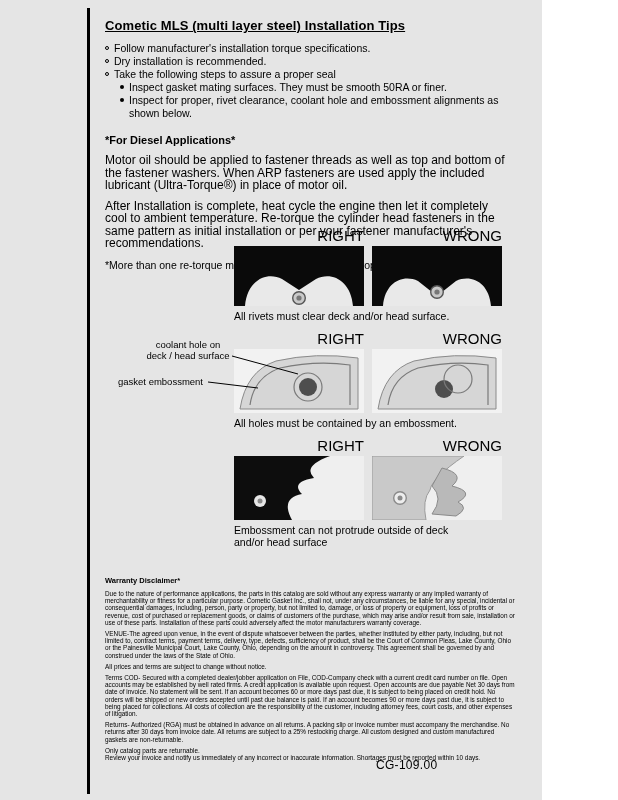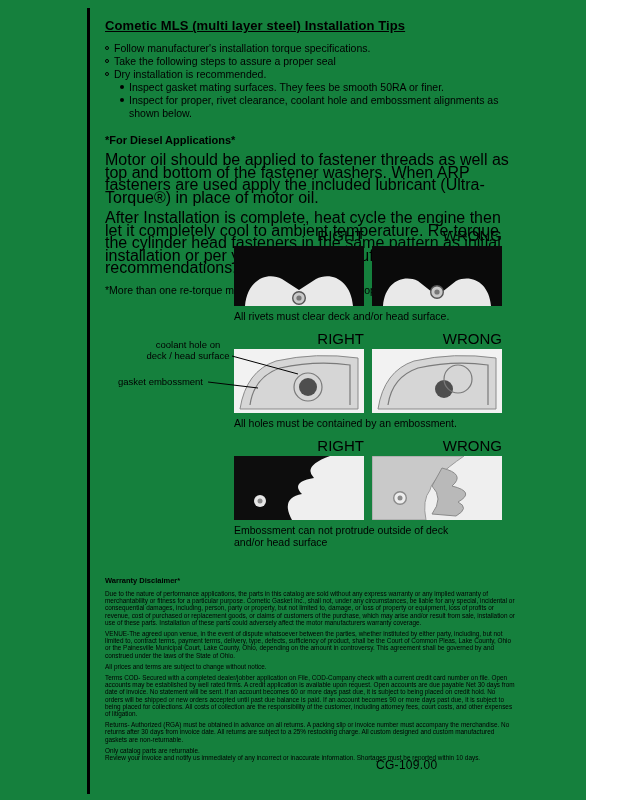--- a/index.html
+++ b/index.html
@@ -2,34 +2,34 @@
 <html><head>
 <meta charset="utf-8">
 <style>
   * { margin:0; padding:0; box-sizing:border-box; }
   html,body { background:#ffffff; }
   body {
     width:618px; height:800px;
     font-family:"Liberation Sans", sans-serif;
     color:#000;
   }
-  .page { position:relative; width:586px; height:800px; background:#15803d; overflow:hidden; }
+  .page { position:relative; width:542px; height:800px; background:#e5e5e5; overflow:hidden; }
   .vline { position:absolute; left:87px; top:8px; width:3px; height:786px; background:#000; }
 
   .content { position:absolute; left:105px; top:18px; width:414px; }
   .title { font-size:13px; font-weight:bold; text-decoration:underline; margin-bottom:9px; letter-spacing:.1px; }
 
   .bullet { font-size:10.5px; line-height:13px; display:flex; }
   .marker { flex:0 0 auto; width:4px; height:4px; border-radius:50%; margin:4px 5px 0 0; }
   .marker.ring { border:1px solid #000; }
   .marker.dot  { background:#000; }
   .sub { margin-left:15px; }
 
   .diesel-heading { font-size:11px; font-weight:bold; margin-top:14px; }
-  .para { font-size:16px; line-height:12.5px; margin-top:8px; width:404px; }
+  .para { font-size:12px; line-height:12.5px; margin-top:8px; width:404px; }
   .note { font-size:10.5px; line-height:12.5px; margin-top:9px; }
 
   .diagrams { position:absolute; left:234px; top:228px; width:268px; }
   .rw-row { display:flex; gap:8px; }
   .rw-row span { flex:0 0 130px; text-align:right; font-size:15px; line-height:16px; }
   .panel-row { display:flex; gap:8px; margin-top:2px; }
   .panel-row svg { display:block; }
   .caption { font-size:10.5px; line-height:12px; margin-top:4px; }
   .caption + .rw-row { margin-top:9px; }
   .cap3 { margin-top:4px; }
@@ -55,29 +55,29 @@
   <div class="content">
     <div class="title">Cometic MLS (multi layer steel) Installation Tips</div>
 
     <div>
       <div class="bullet">
         <span class="marker ring"></span>
         <span>Follow manufacturer's installation torque specifications.</span>
       </div>
       <div class="bullet">
         <span class="marker ring"></span>
-        <span>Take the following steps to assure a proper seal</span>
+        <span>Dry installation is recommended.</span>
       </div>
       <div class="bullet">
         <span class="marker ring"></span>
-        <span>Dry installation is recommended.</span>
+        <span>Take the following steps to assure a proper seal</span>
       </div>
       <div class="bullet sub">
         <span class="marker dot"></span>
-        <span>Inspect gasket mating surfaces.  They fees be smooth 50RA or finer.</span>
+        <span>Inspect gasket mating surfaces.  They must be smooth 50RA or finer.</span>
       </div>
       <div class="bullet sub">
         <span class="marker dot"></span>
         <span>Inspect for proper, rivet clearance, coolant hole and embossment alignments as shown below.</span>
       </div>
     </div>
 
     <div class="diesel-heading">*For Diesel Applications*</div>
     <div class="para">Motor oil should be applied to fastener threads as well as top and bottom of the fastener washers. When ARP fasteners are used apply the included lubricant (Ultra-Torque®) in place of motor oil.</div>
     <div class="para">After Installation is complete, heat cycle the engine then let it completely cool to ambient temperature. Re-torque the cylinder head fasteners in the same pattern as initial installation or per your fastener manufacturer's recommendations.</div>

